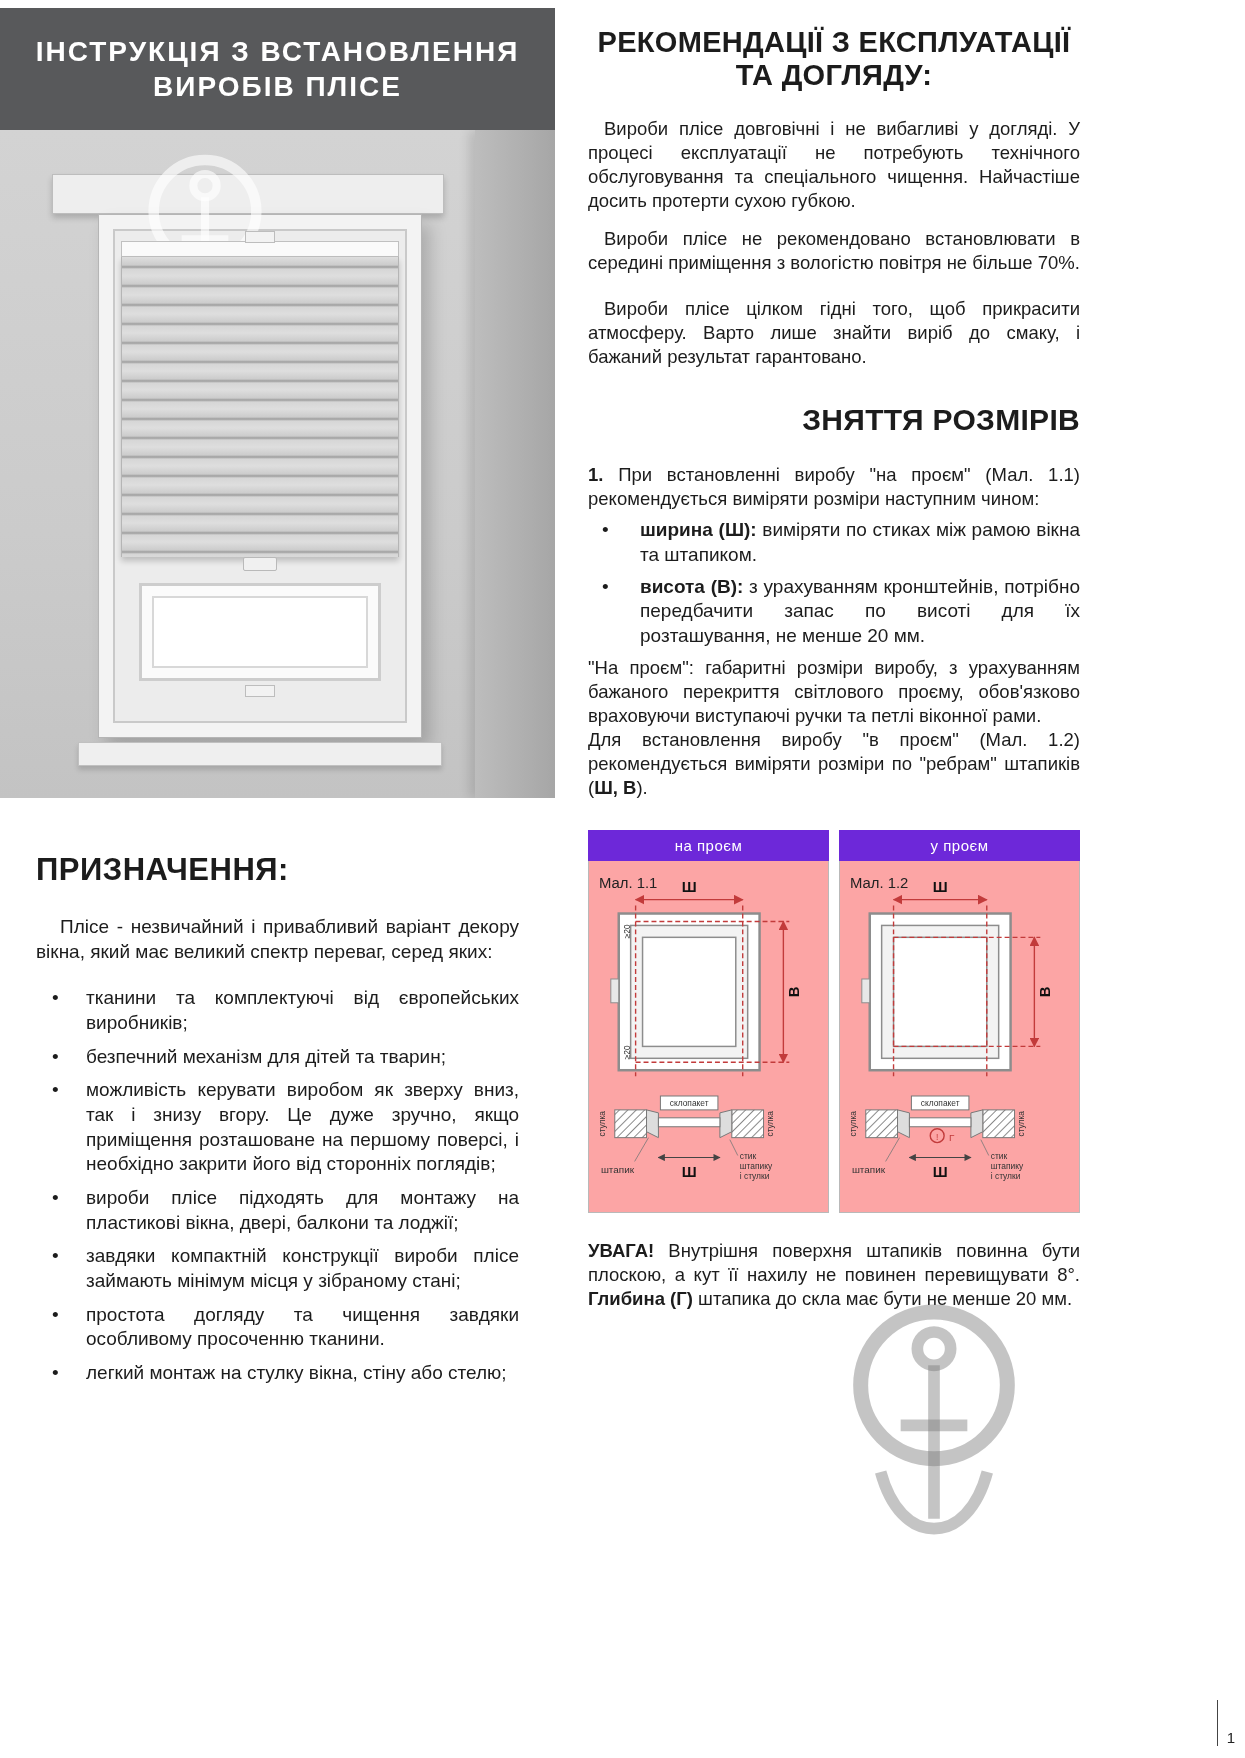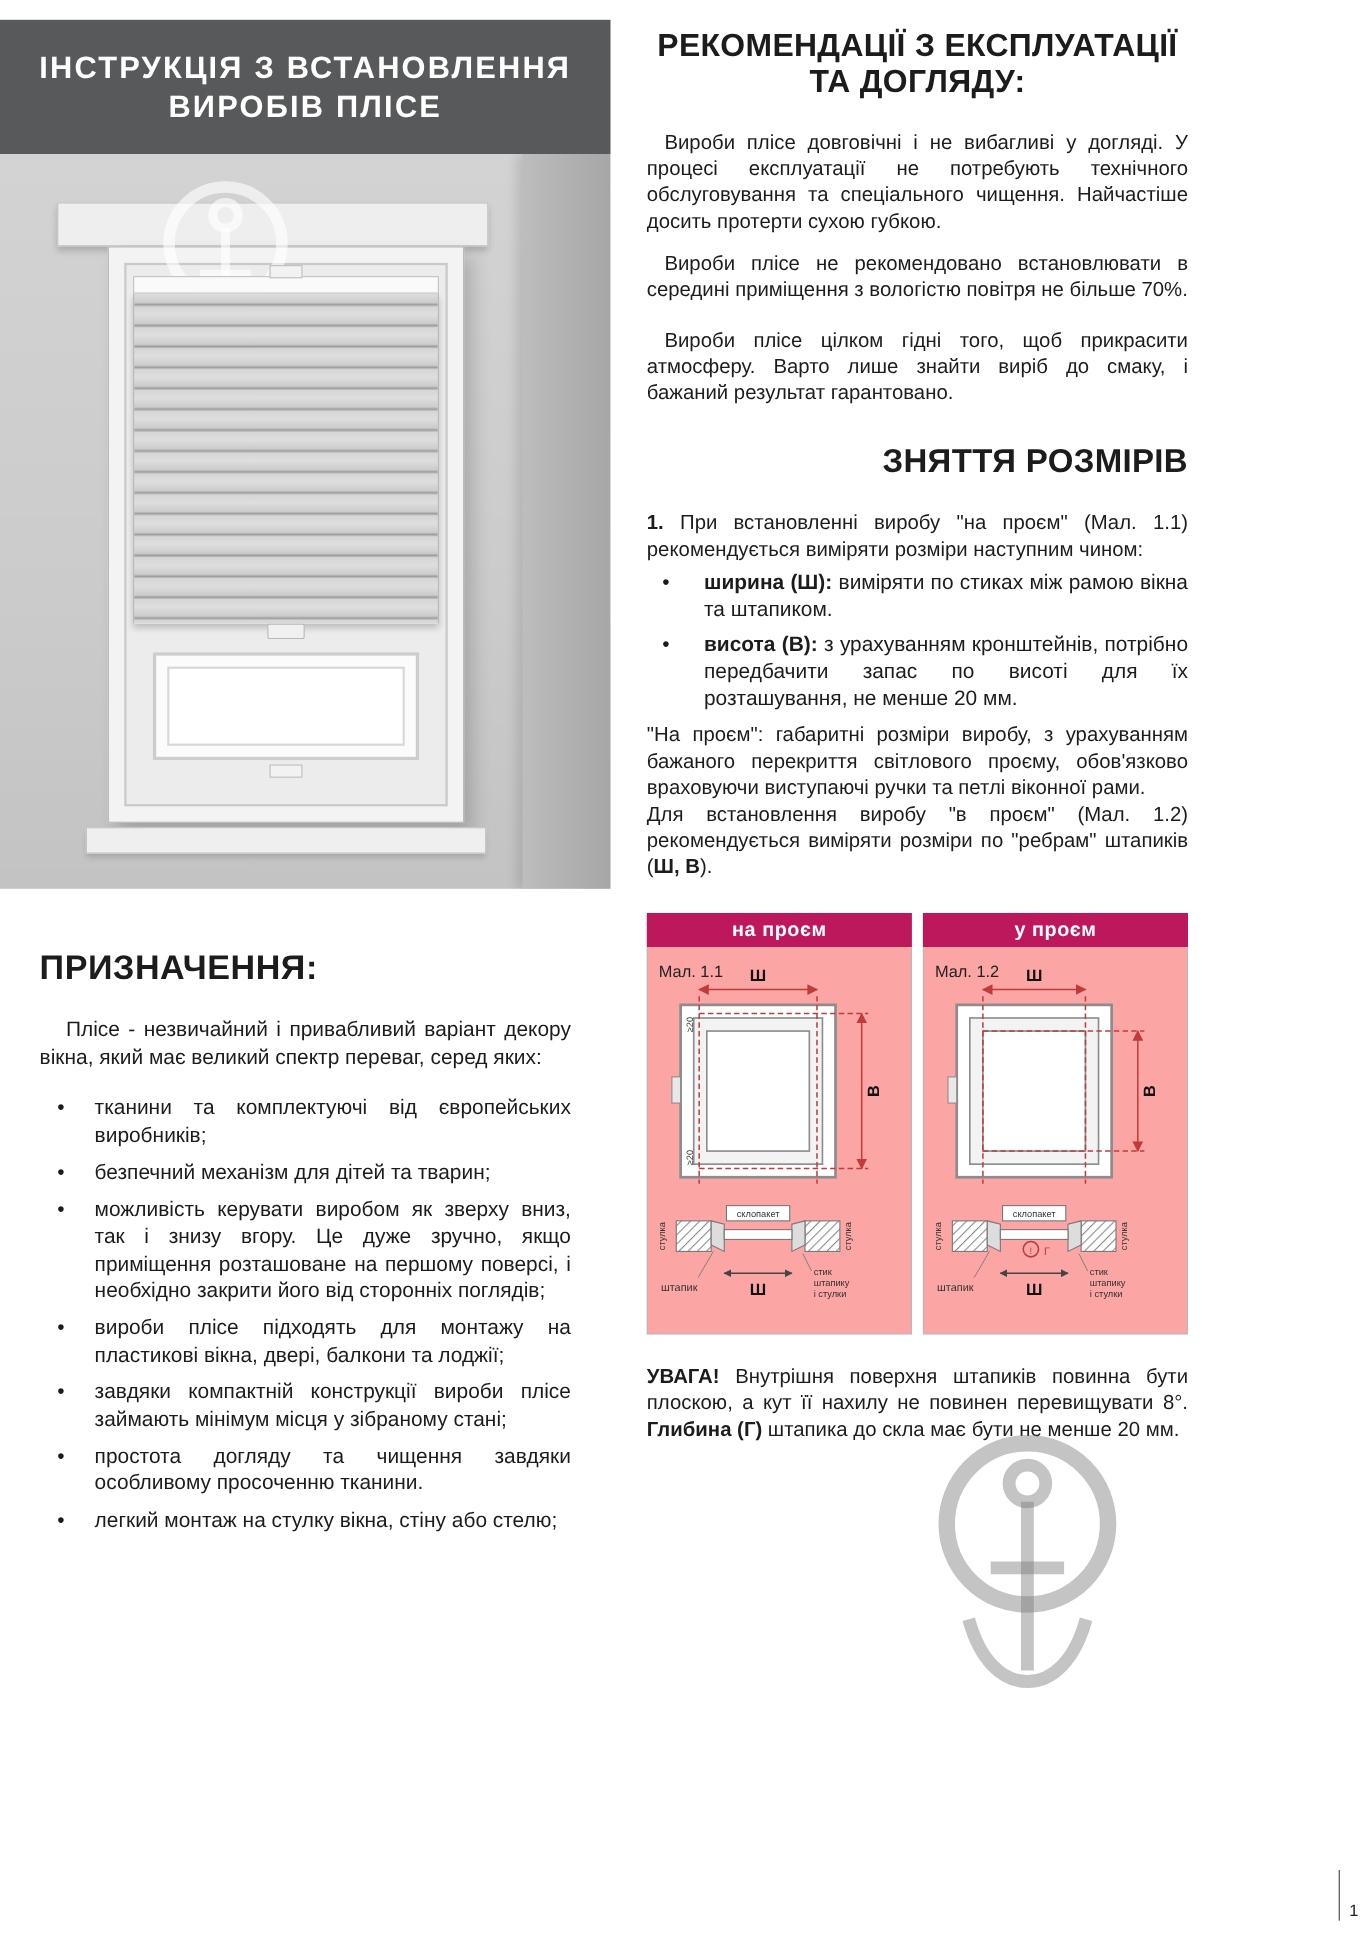--- a/index.html
+++ b/index.html
@@ -1,19 +1,19 @@
 <!DOCTYPE html>
 <html><head>
 <meta charset="utf-8">
 <style>
   * { margin:0; padding:0; box-sizing:border-box; }
   html,body { width:1245px; height:1758px; background:#ffffff; }
   body { position:relative; font-family:"Liberation Sans", sans-serif; color:#1c1c1c; overflow:hidden; }
 
-  .col-left  { position:absolute; left:0;   top:18px; width:555px; }
+  .col-left  { position:absolute; left:0;   top:8px; width:555px; }
   .col-right { position:absolute; left:588px; top:0; width:492px; height:1320px; }
 
   
   .lheader { background:#58595b; color:#fff; height:122px;
              display:flex; flex-direction:column; align-items:center; justify-content:center; }
   .lheader div { font-weight:700; font-size:28px; letter-spacing:2px; line-height:1.25; text-align:center; }
 
   
   .scene { position:relative; height:668px; background:linear-gradient(180deg,#d3d3d3 0%,#cbcbcb 60%,#c3c3c3 100%); overflow:hidden; }
   .wall-right { position:absolute; right:0; top:0; width:80px; height:100%;
@@ -61,21 +61,21 @@
   .mtitle { margin-top:34px; text-align:right; font-size:30px; font-weight:700; letter-spacing:.3px; }
   .step { margin-top:26px; }
   .mbul { list-style:none; margin-top:6px; }
   .mbul li { position:relative; padding-left:52px; font-size:19px; line-height:1.3; text-align:justify; margin:7px 0; }
   .mbul li::before { content:"\2022"; position:absolute; left:14px; top:0; }
   .b { font-weight:700; }
 
   
   .diagrams { margin-top:30px; display:flex; gap:10px; position:relative; }
   .panel { width:241px; }
-  .panel-h { height:31px; background:#be185d; color:#fff; font-weight:700; font-size:18px;
+  .panel-h { height:31px; background:#6d28d9; color:#fff; font-weight:400; font-size:15px;
              display:flex; align-items:center; justify-content:center; letter-spacing:.5px; }
   .panel-b { border:1px solid #b9b9b9; border-top:none; background:#fca5a5; height:352px; }
   .panel-b svg { display:block; width:100%; height:100%; }
   svg text { font-family:"Liberation Sans", sans-serif; }
   .fig  { font-size:15px; fill:#222; }
   .dim  { font-size:15px; font-weight:700; fill:#111; }
   .small{ font-size:10px; fill:#333; }
   .tiny { font-size:8.5px; fill:#333; }
   .red  { fill:#c23b3b; }
 

